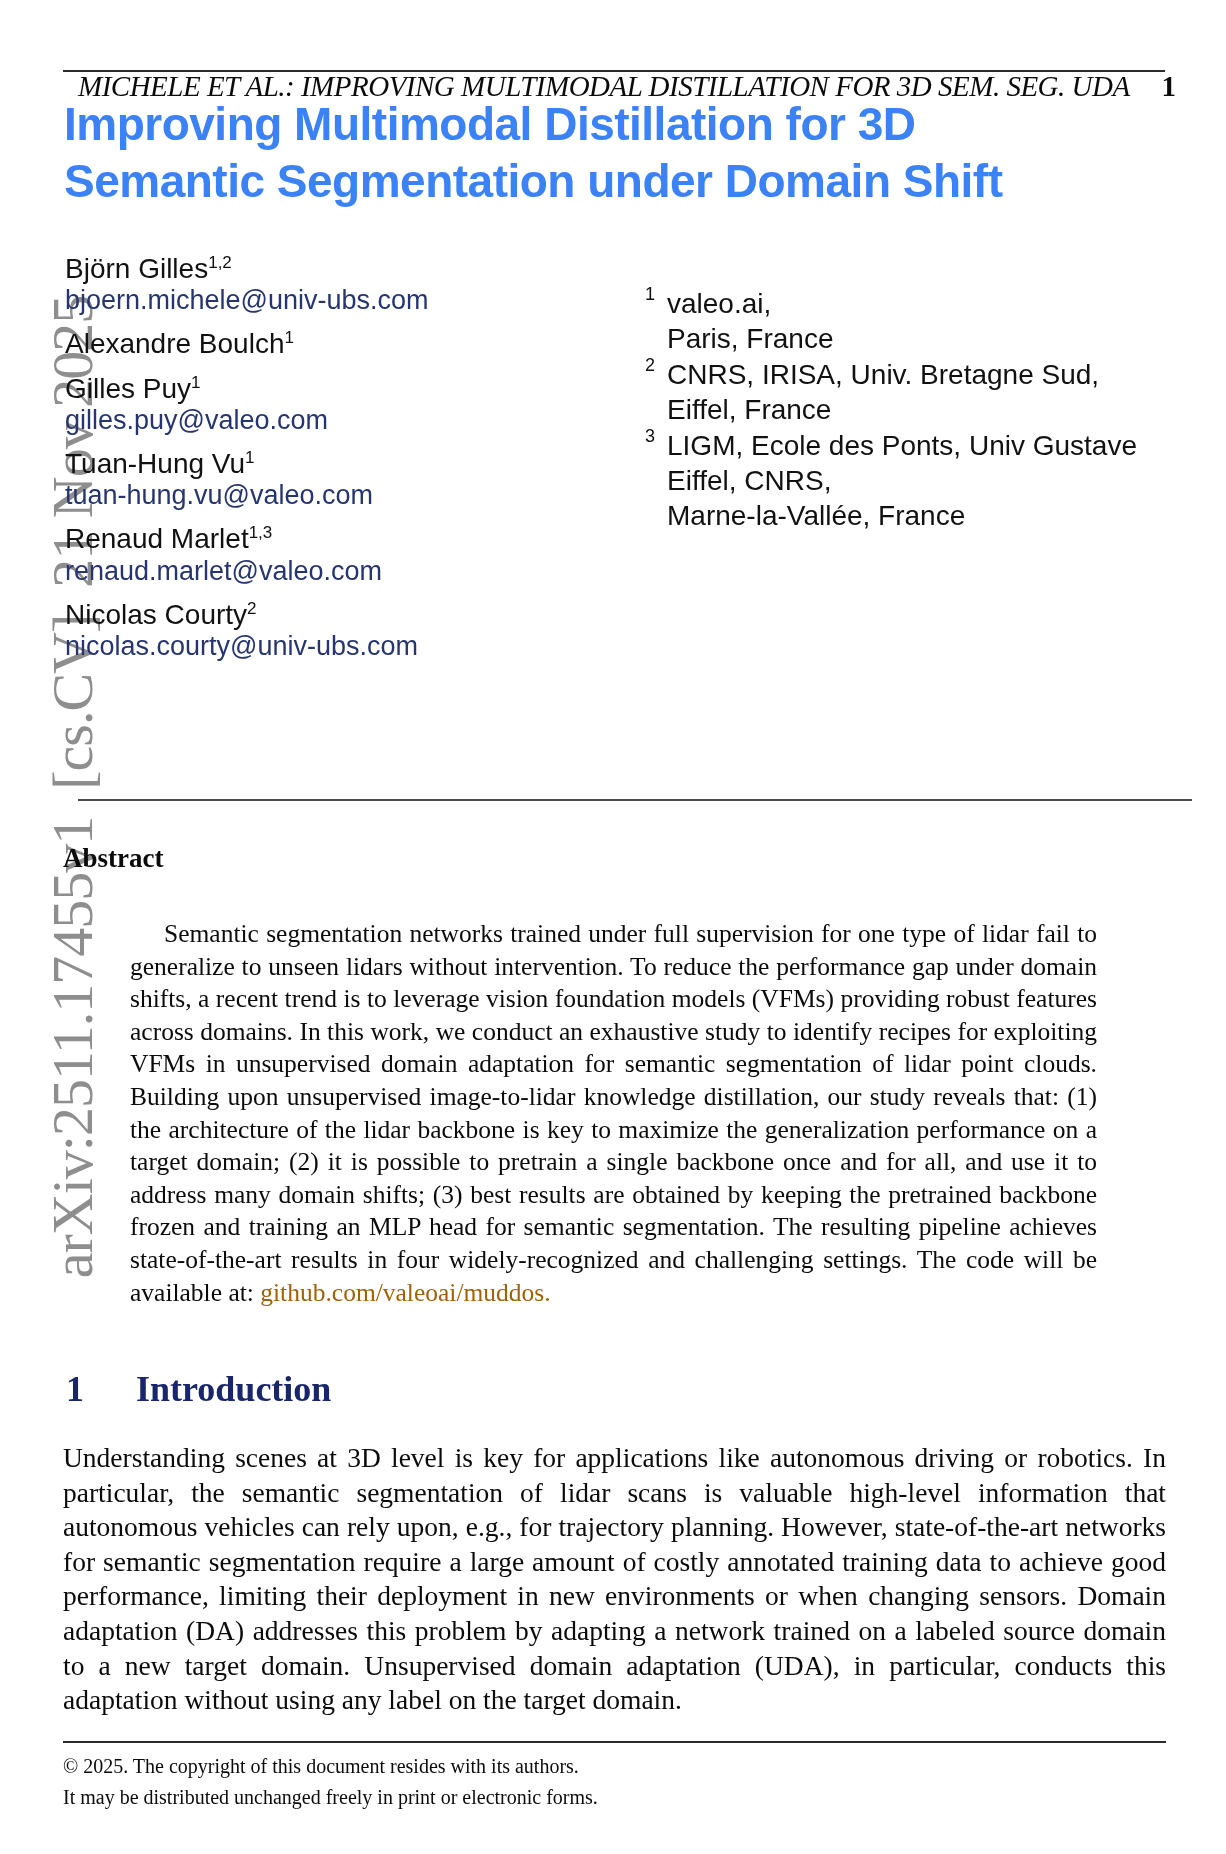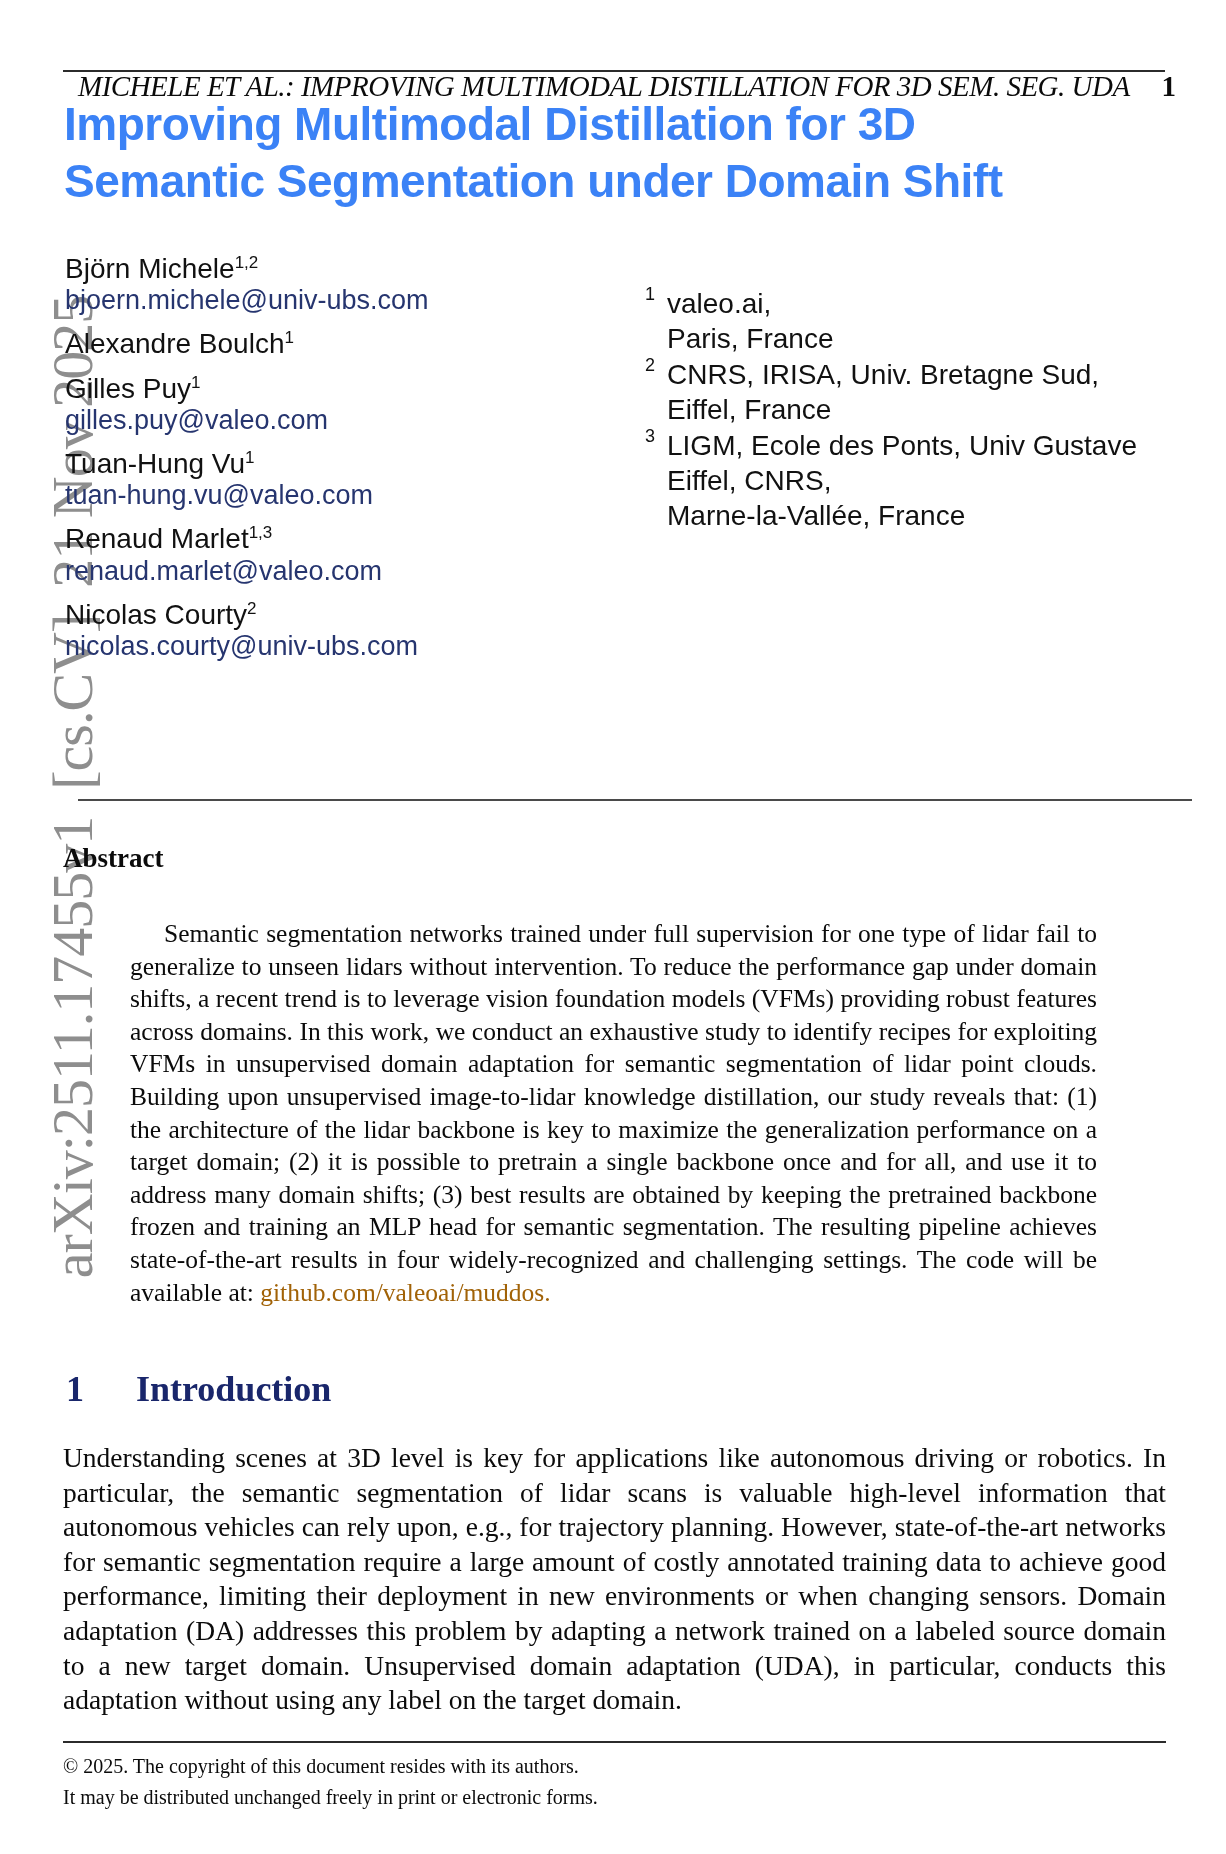--- a/index.html
+++ b/index.html
@@ -96,21 +96,21 @@
   </div>
   <div class="rule-header"></div>
 
   <div class="paper-title">
     <div>Improving Multimodal Distillation for 3D</div>
     <div>Semantic Segmentation under Domain Shift</div>
   </div>
 
   <div class="authors">
     <div class="author">
-      <div class="author-name"><span>Björn Michele</span><sup>1,2</sup></div>
+      <div class="author-name"><span>Björn Gilles</span><sup>1,2</sup></div>
       <a class="author-email">bjoern.michele@univ-ubs.com</a>
     </div>
     <div class="author">
       <div class="author-name"><span>Alexandre Boulch</span><sup>1</sup></div>
     </div>
     <div class="author">
       <div class="author-name"><span>Gilles Puy</span><sup>1</sup></div>
       <a class="author-email">gilles.puy@valeo.com</a>
     </div>
     <div class="author">

